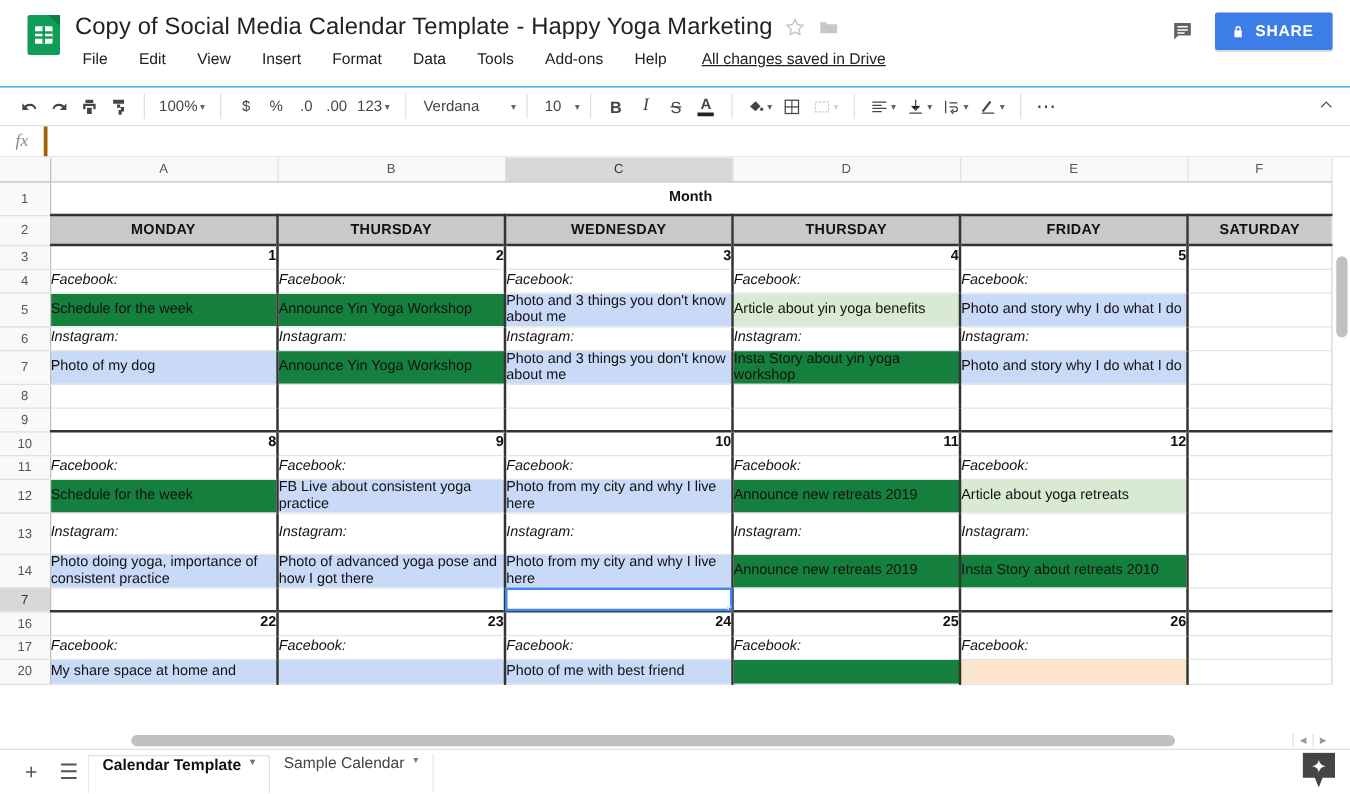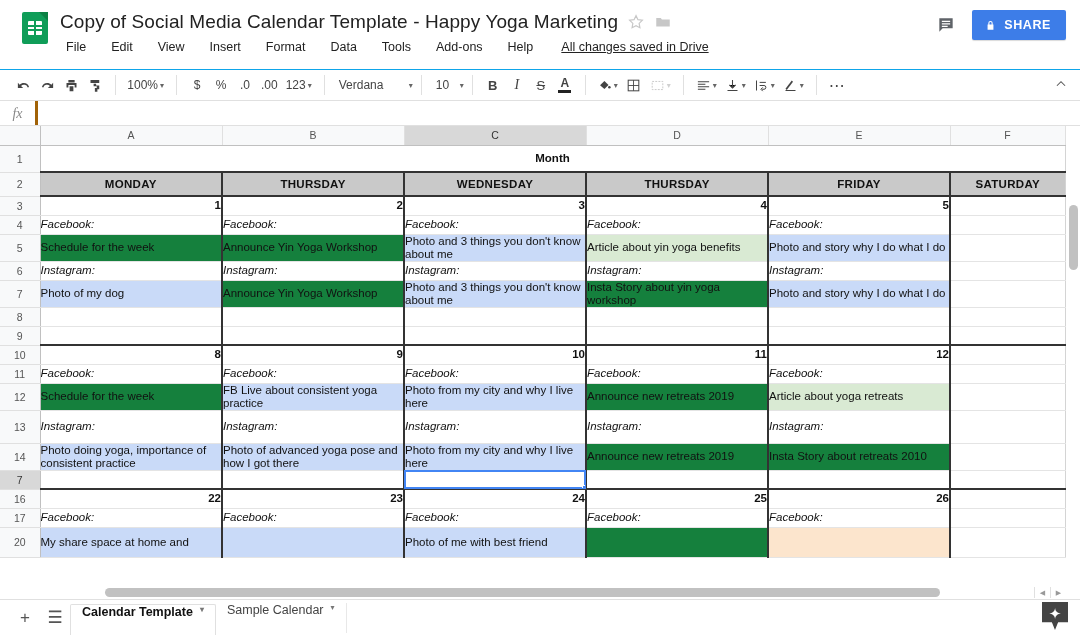--- a/index.html
+++ b/index.html
@@ -524,21 +524,21 @@
           </tr>
           <tr style="height: 19px;">
             <td class="rowhdr">17</td>
             <td class="cell c-lbl bg-white hasborder-r">Facebook:</td>
             <td class="cell c-lbl bg-white hasborder-r">Facebook:</td>
             <td class="cell c-lbl bg-white hasborder-r">Facebook:</td>
             <td class="cell c-lbl bg-white hasborder-r">Facebook:</td>
             <td class="cell c-lbl bg-white hasborder-r">Facebook:</td>
             <td class="cell c-lbl bg-white"></td>
           </tr>
-          <tr style="height: 30px;">
+          <tr style="height: 20px;">
             <td class="rowhdr">20</td>
             <td class="cell c-post bg-blue hasborder-r">My share space at home and</td>
             <td class="cell c-post bg-blue hasborder-r"></td>
             <td class="cell c-post bg-blue hasborder-r">Photo of me with best friend</td>
             <td class="cell c-post bg-pink hasborder-r"></td>
             <td class="cell c-post bg-orange hasborder-r"></td>
             <td class="cell c-post bg-white"></td>
           </tr>
         </tbody>
     </table>

